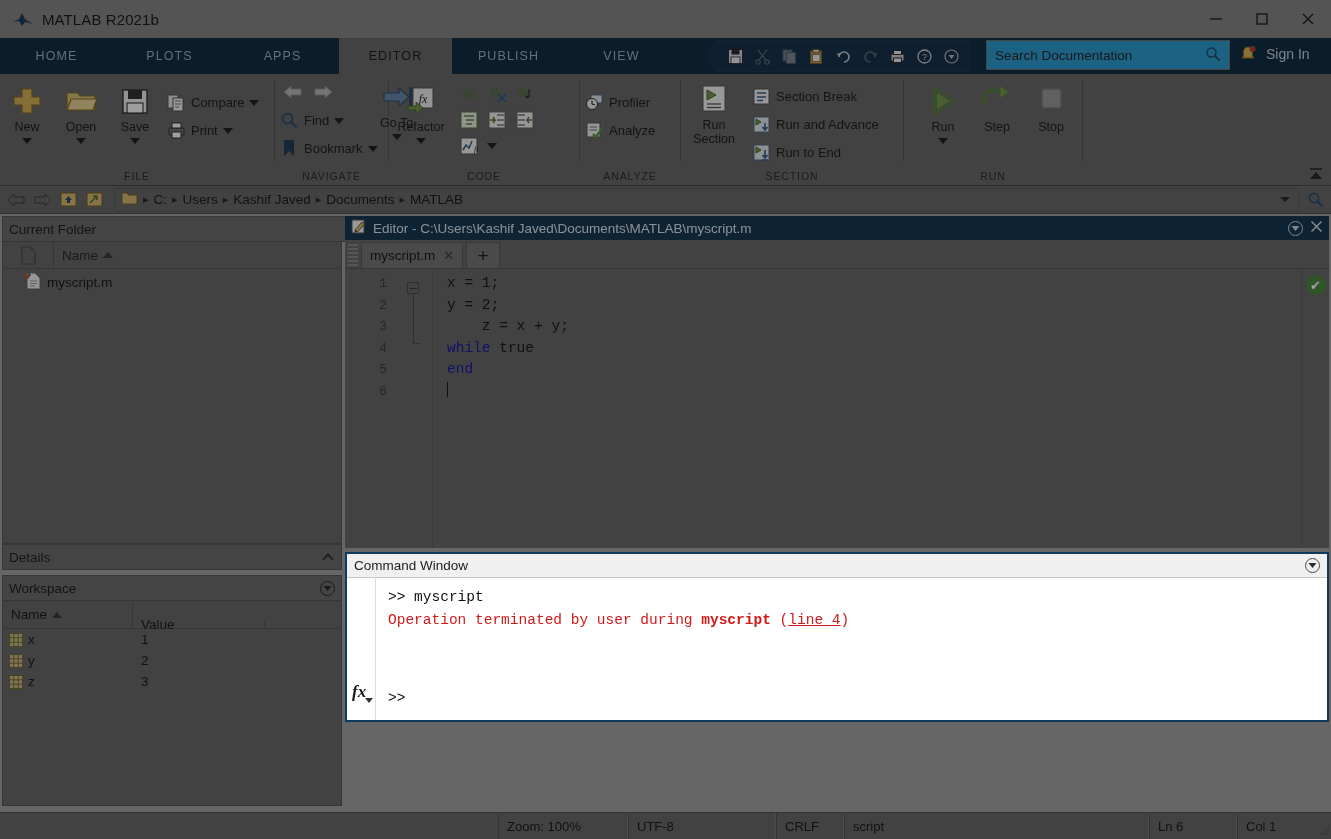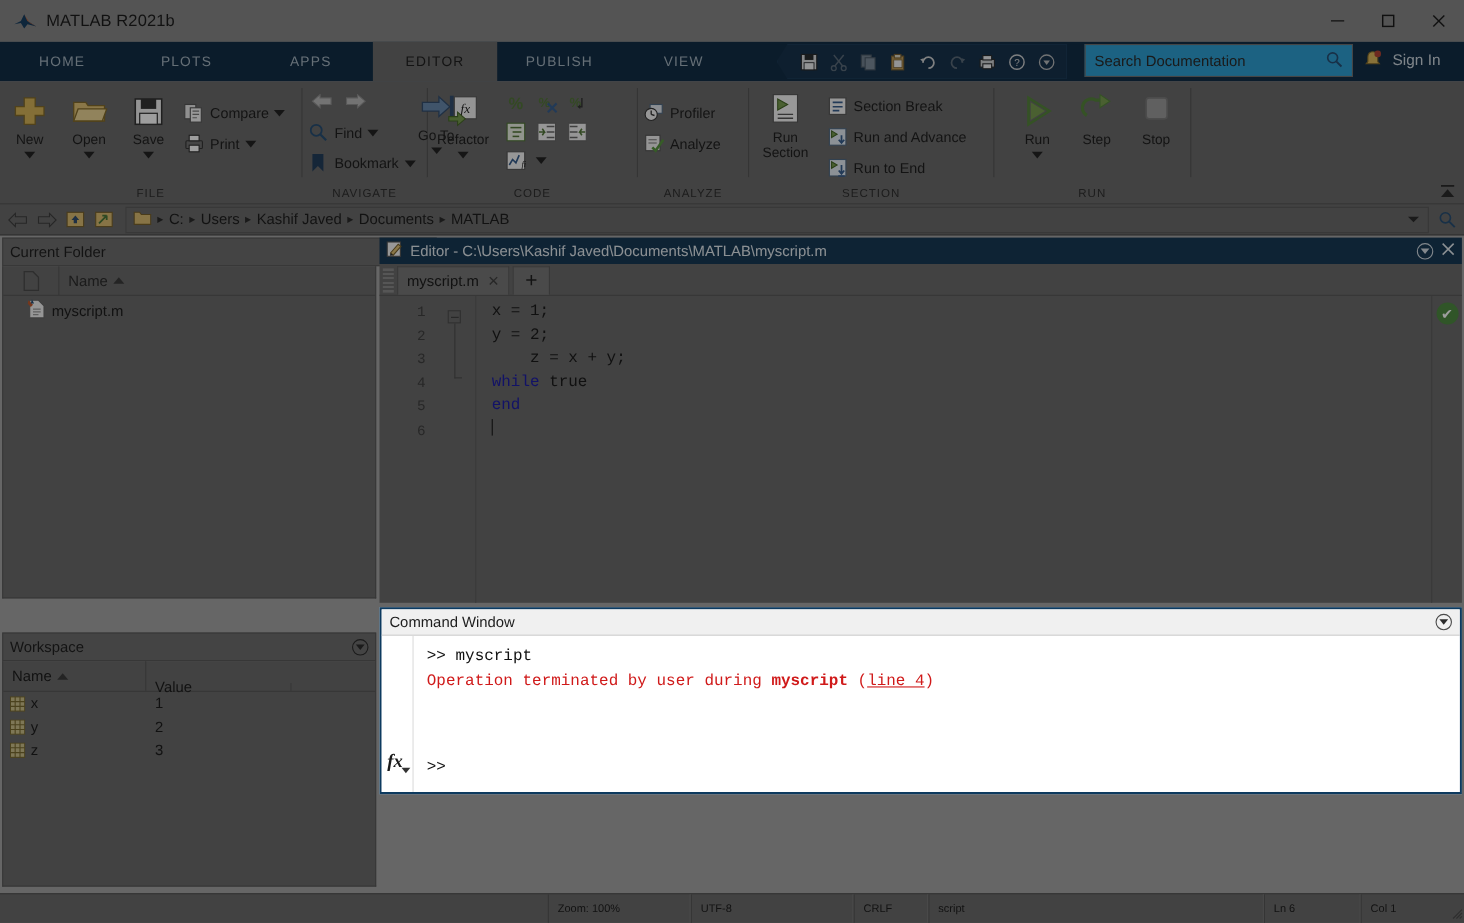--- a/index.html
+++ b/index.html
@@ -200,21 +200,21 @@
   .err u{ text-decoration:underline; }
   .cmd-prompt{ position:absolute; left:12px; bottom:10px; font-family:"Liberation Mono",monospace;
                font-size:14.5px; color:#111; }
 
   
   .statusbar{
     position:absolute; left:0; top:812px; width:1331px; height:27px;
     background:#6a6a6a; border-top:1px solid #545454; display:flex; align-items:stretch;
   }
   .sb-spacer{ width:498px; }
-  .sb-cell{ display:flex; align-items:center; padding:0 8px; font-size:10px; color:#1c1c1c;
+  .sb-cell{ display:flex; align-items:center; padding:0 8px; font-size:13px; color:#1c1c1c;
             border-left:1px solid #565656; border-right:1px solid #7b7b7b; }
   .sb-grip{ width:14px; display:flex; align-items:flex-end; justify-content:center; padding-bottom:3px; }
 </style>
 </head>
 <body>
 
 <div class="app">
 
   <div class="titlebar dim">
     <div class="tb-left">
@@ -739,20 +739,31 @@
               <line x1="5" y1="14" x2="10" y2="14" stroke="#999"></line>
               <path d="M1 1 L5 5 L3 7 L0 4 Z" fill="#d95319"></path>
               <path d="M4 0 L6 4 L3 4 Z" fill="#1b4f80"></path>
             </svg>
         </span>
         <span class="fn">myscript.m</span>
       </div>
     </div>
   </div>
 
+  <div class="details dim">
+    <div class="panel-head">
+      <span>Details</span>
+      <span class="sp"></span>
+      <span>
+        <svg width="14" height="10" viewBox="0 0 14 10">
+            <path d="M2 8 L7 2.5 L12 8" fill="none" stroke="#2b2b2b" stroke-width="1.6"></path>
+          </svg>
+      </span>
+    </div>
+  </div>
 
   <div class="ws dim">
     <div class="panel-head">
       <span>Workspace</span>
       <span class="sp"></span>
       <span class="circ">
         <svg width="9" height="7" viewBox="0 0 9 7">
             <path d="M0.5 1 L8.5 1 L4.5 6 Z" fill="#2b2b2b"></path>
           </svg>
       </span>

